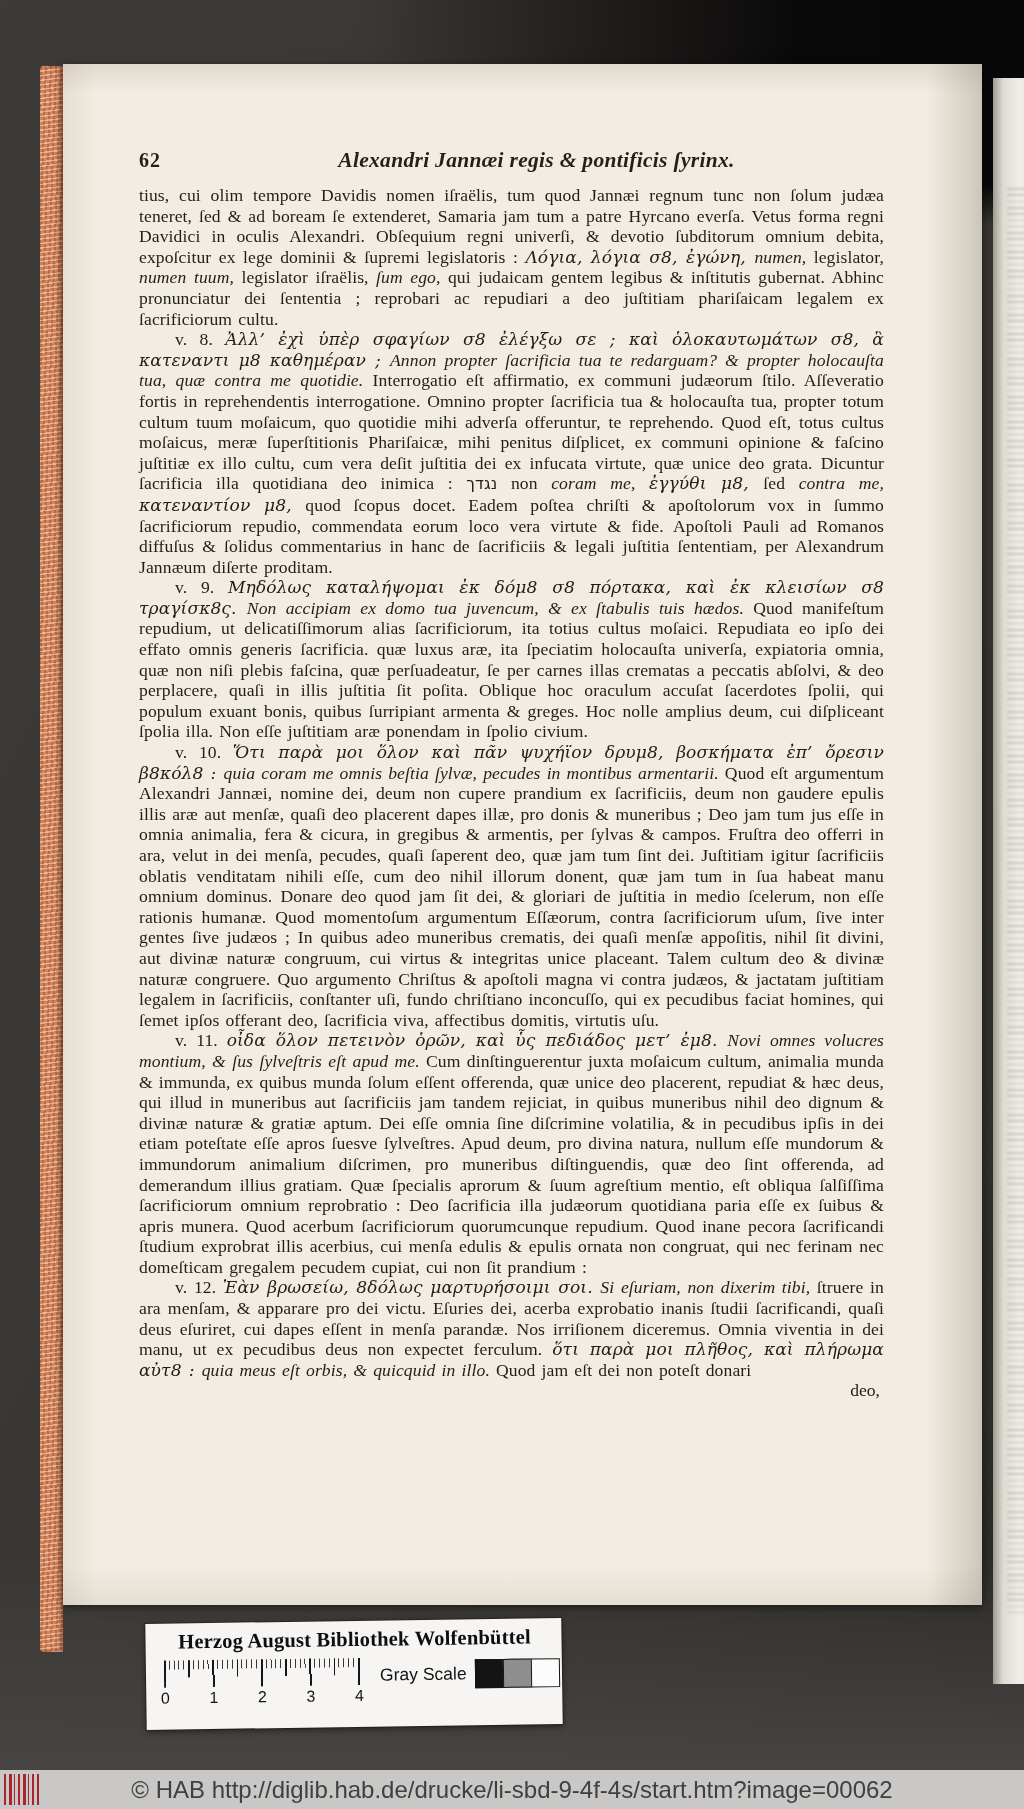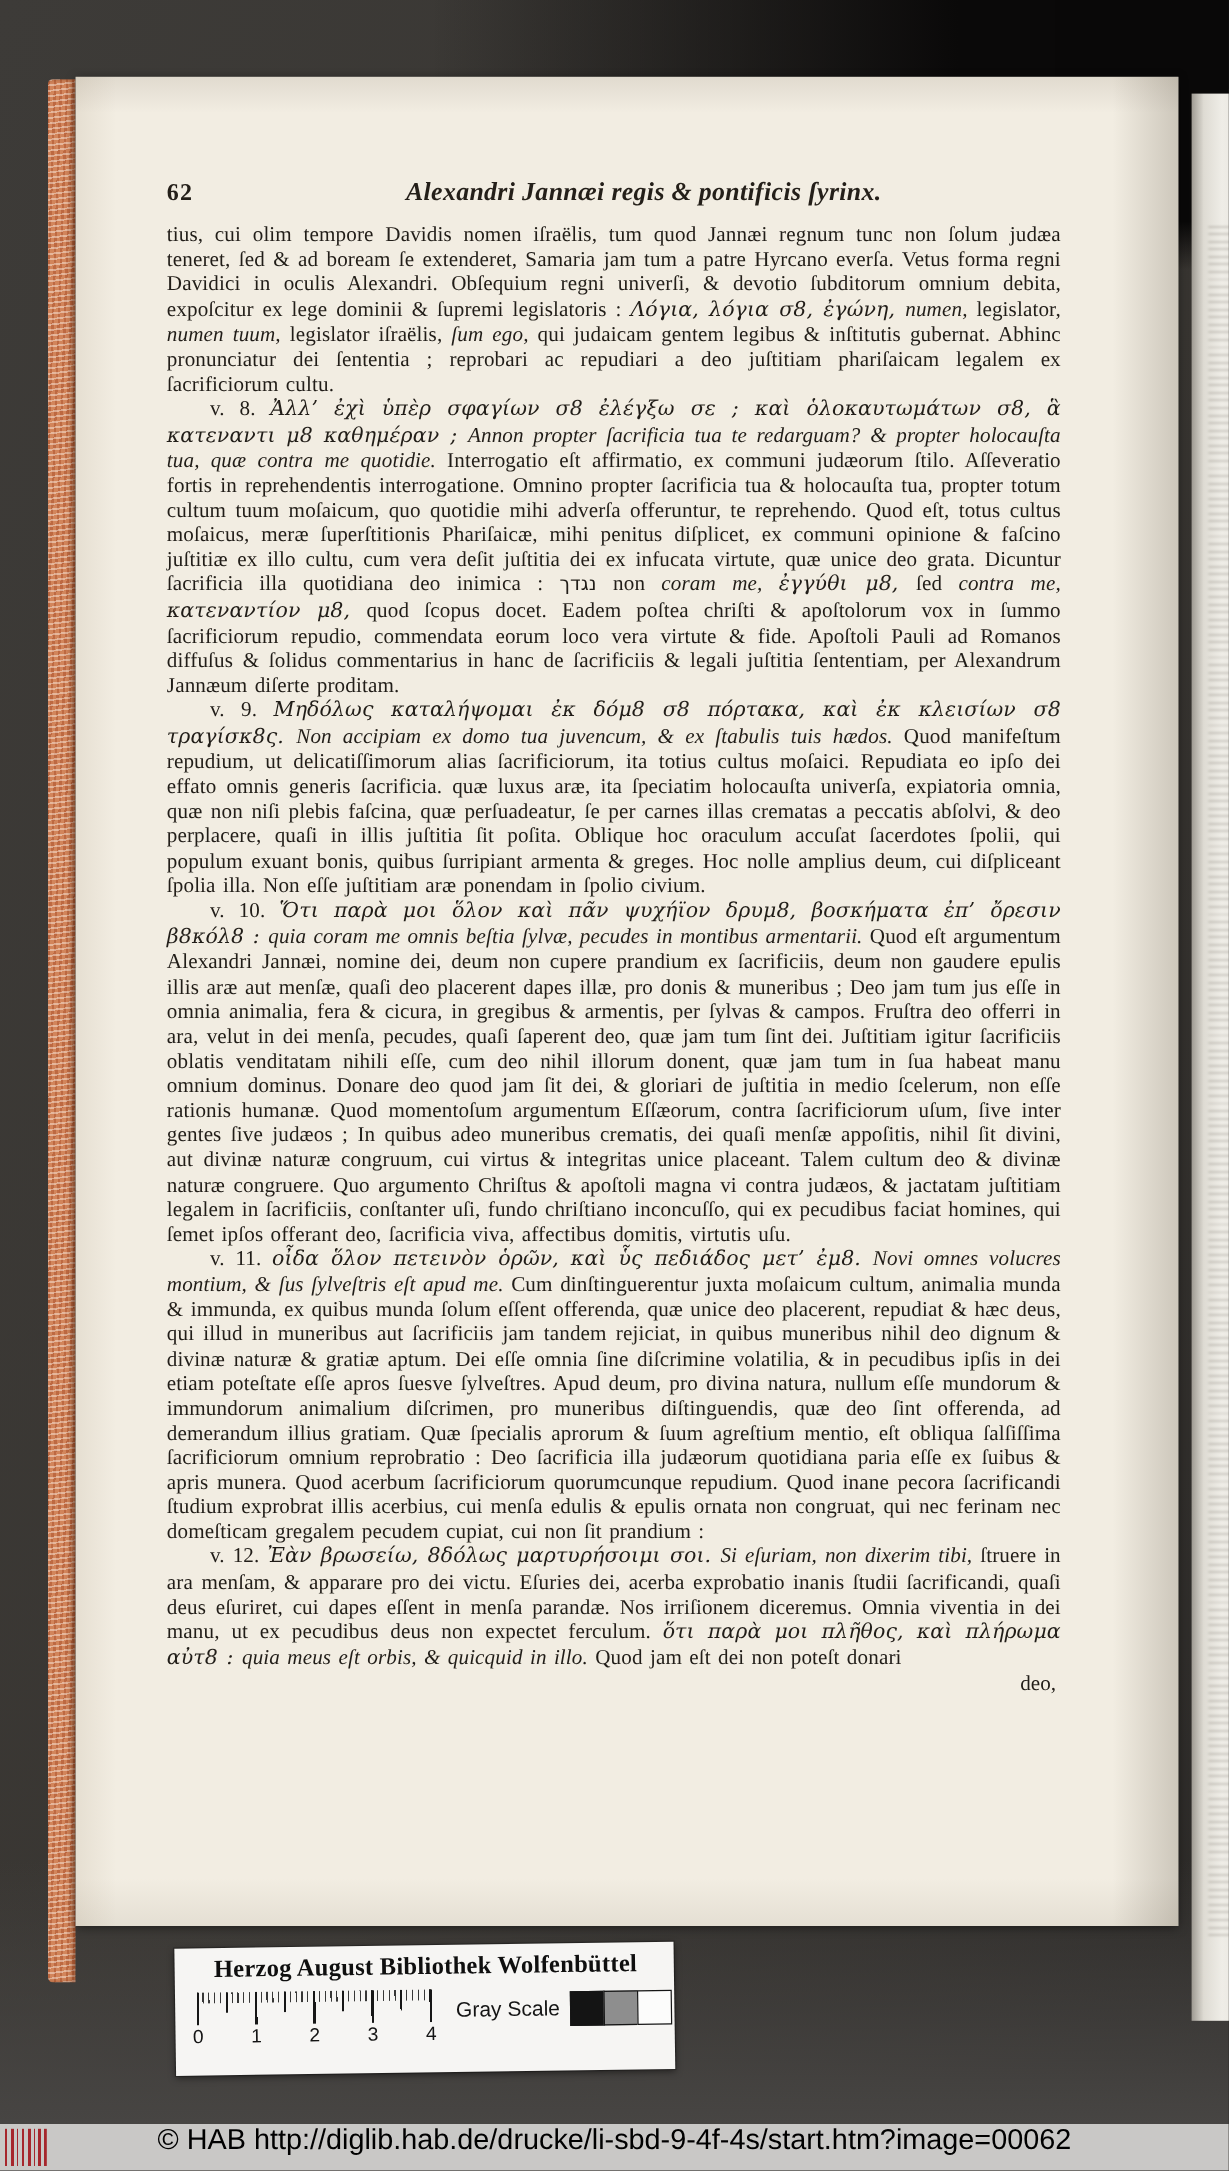--- a/index.html
+++ b/index.html
@@ -64,22 +64,22 @@
   .ruler-numbers{position:relative;height:18px;margin-top:2px;
                  font-family:"Liberation Sans",sans-serif;font-size:16px;color:#141414;}
   .ruler-numbers span{position:absolute;transform:translateX(-50%);}
   .grayscale{display:flex;align-items:center;margin-left:16px;margin-top:3px;}
   .grayscale-label{font-family:"Liberation Sans",sans-serif;font-size:17.5px;color:#141414;
                    margin-right:9px;white-space:nowrap;}
   .swatches{display:flex;}
   .swatch{width:27px;height:27px;border:1px solid #151515;margin-left:-1px;flex:none;}
 
   .footer{position:absolute;left:0;bottom:0;width:1024px;height:39px;background:#c9c8c6;
-          display:flex;justify-content:center;
-          font-family:"Liberation Sans",sans-serif;font-size:24px;color:#000000;}
+          display:flex;align-items:center;justify-content:center;
+          font-family:"Liberation Sans",sans-serif;font-size:24px;color:#404040;}
   .barcode{position:absolute;left:4px;bottom:4px;width:35px;height:31px;
            background:repeating-linear-gradient(90deg,#a6262c 0 2px,rgba(0,0,0,0) 2px 5px,
                       #a6262c 5px 8px,rgba(0,0,0,0) 8px 10px,#a6262c 10px 11px,rgba(0,0,0,0) 11px 14px);}
 </style>
 </head>
 <body>
 
 <div class="scan">
   <div class="bg-top"></div>
   <div class="bg-corner"></div>

